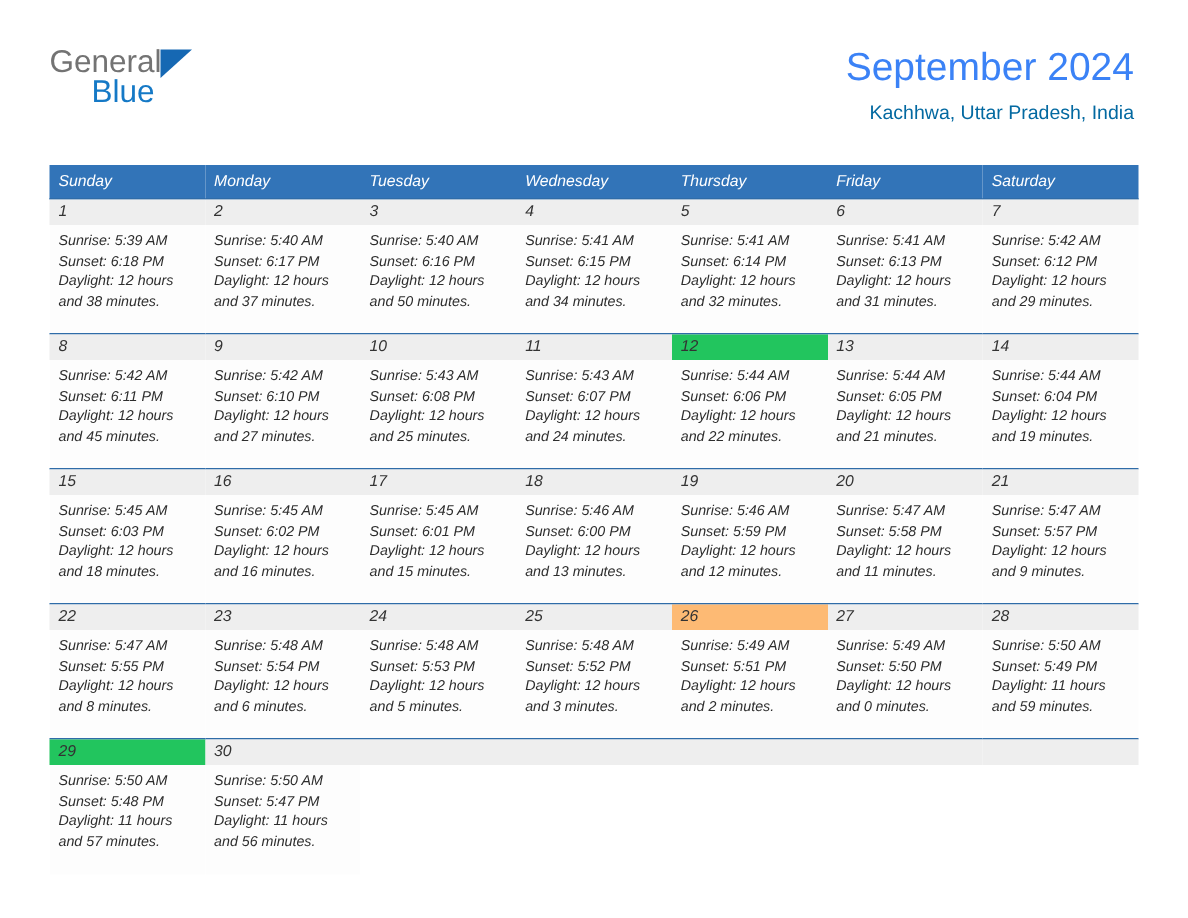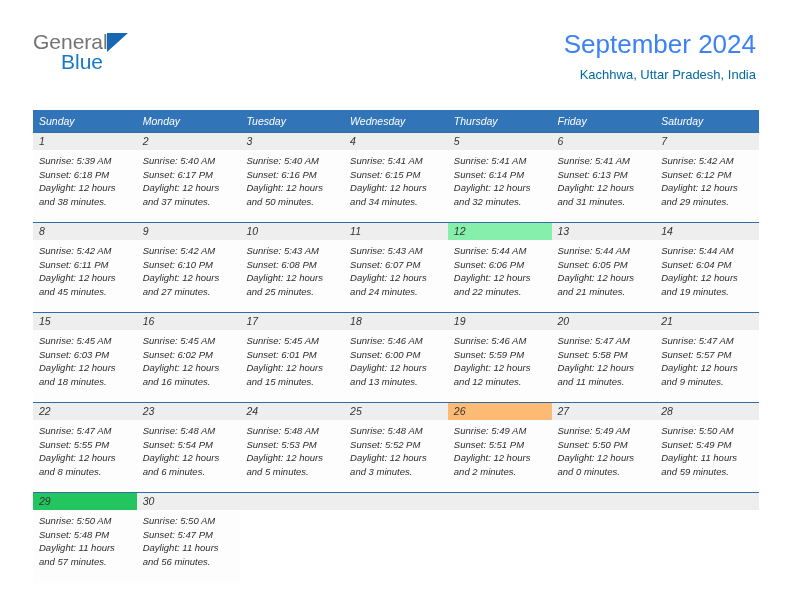--- a/index.html
+++ b/index.html
@@ -274,21 +274,21 @@
           <td style="border-top-color: rgb(47, 108, 168);">
             <div class="daynum-band" style="background: rgb(238, 238, 238);">11</div>
             <div class="details">
               <div>Sunrise: 5:43 AM</div>
               <div>Sunset: 6:07 PM</div>
               <div>Daylight: 12 hours</div>
               <div>and 24 minutes.</div>
             </div>
           </td>
           <td style="border-top-color: rgb(47, 108, 168);">
-            <div class="daynum-band" style="background: #86efac;">12</div>
+            <div class="daynum-band" style="background: #22c55e;">12</div>
             <div class="details">
               <div>Sunrise: 5:44 AM</div>
               <div>Sunset: 6:06 PM</div>
               <div>Daylight: 12 hours</div>
               <div>and 22 minutes.</div>
             </div>
           </td>
           <td style="border-top-color: rgb(47, 108, 168);">
             <div class="daynum-band" style="background: rgb(238, 238, 238);">13</div>
             <div class="details">

